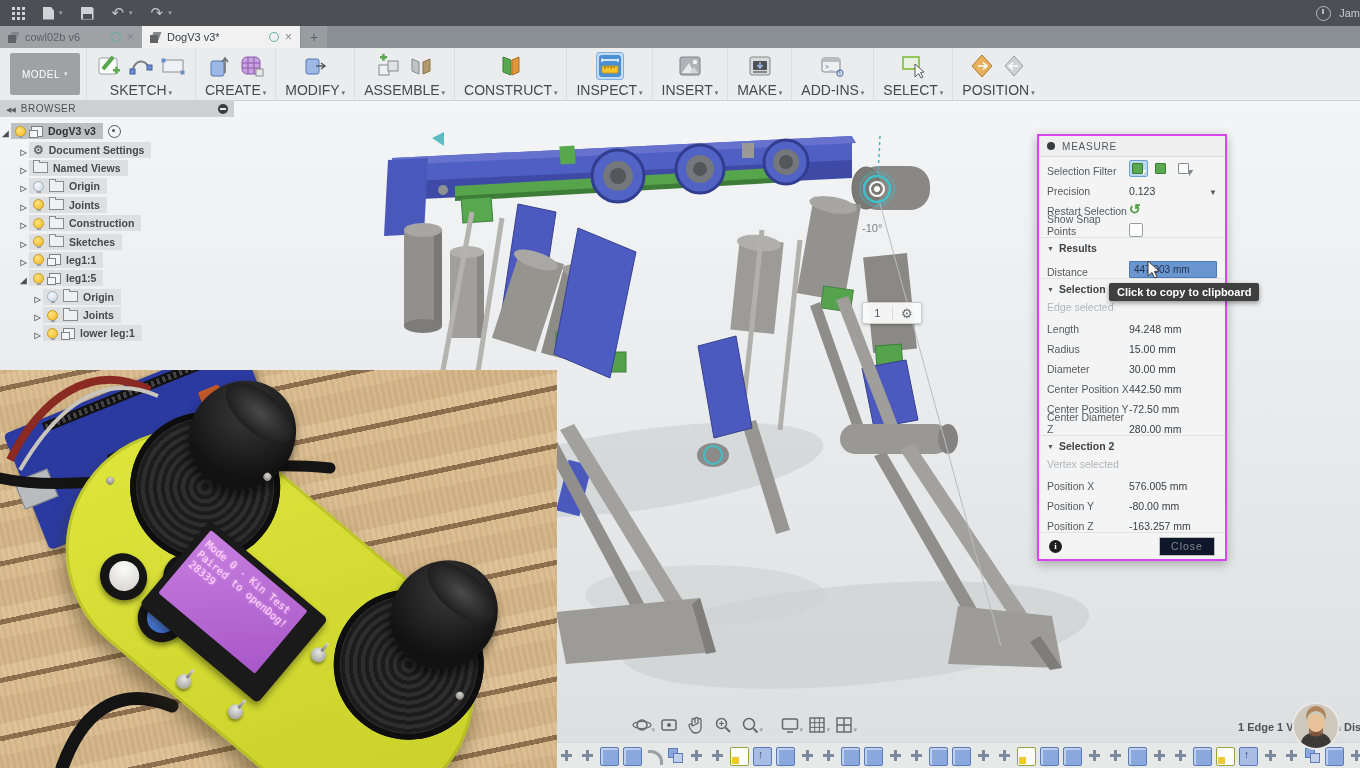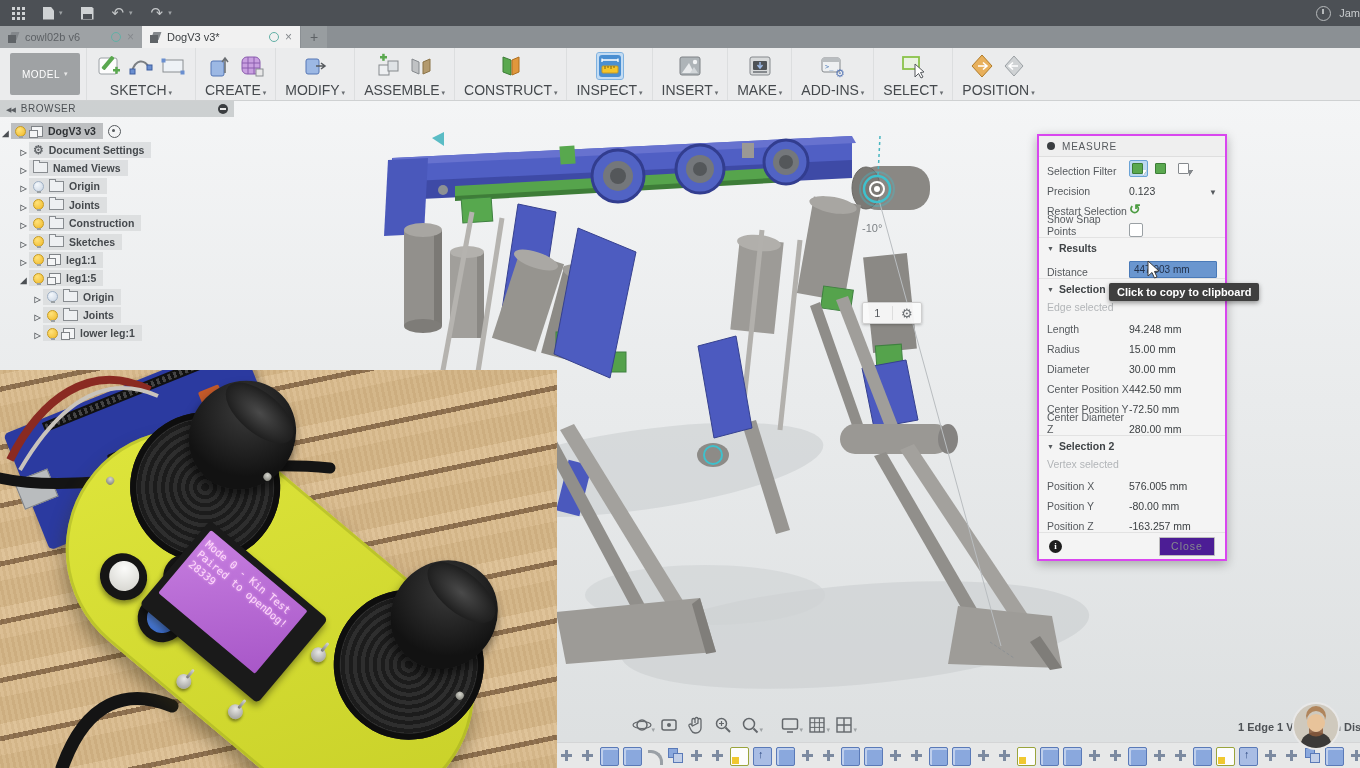--- a/index.html
+++ b/index.html
@@ -118,21 +118,21 @@
   .m-sub{height:16px;display:flex;align-items:center;padding:0 8px;color:#b2b5b8;}
   .dist-field{position:relative;margin-left:0;width:86px;height:15px;background:#6a96cf;border:1px solid #4a7ab8;
               border-radius:1px;color:#22314b;font-size:10px;line-height:15px;padding-left:4px;overflow:hidden;}
   .cursor-svg{position:absolute;left:108px;top:2px;z-index:3;}
   .m-tooltip{position:absolute;left:70px;top:147px;z-index:4;background:#3f3f3f;color:#fff;font-size:11px;
              font-weight:bold;padding:3px 8px;border-radius:2px;white-space:nowrap;box-shadow:0 2px 5px rgba(0,0,0,.4);}
   .m-foot{height:26px;display:flex;align-items:center;padding:0 10px;border-top:1px solid #e2e2e2;}
   .info-i{width:13px;height:13px;border-radius:50%;background:#1d1d1d;position:relative;}
   .info-i::after{content:"i";position:absolute;left:0;top:0;width:13px;text-align:center;font-size:9px;
                  color:#fff;line-height:13px;font-family:"Liberation Serif",serif;font-weight:bold;}
-  .close-btn{margin-left:auto;width:54px;height:17px;background:#4c1d95;border:1px solid #bcbcbc;border-radius:1px;
+  .close-btn{margin-left:auto;width:54px;height:17px;background:#0f172a;border:1px solid #bcbcbc;border-radius:1px;
              font-size:10.5px;color:#85898d;text-align:center;line-height:16px;letter-spacing:1px;}
   
   .navbar{position:absolute;left:630px;top:713px;z-index:3;display:flex;align-items:center;gap:3px;}
   .nv{width:24px;height:24px;display:flex;align-items:center;justify-content:center;position:relative;}
   .nv.caret::after{position:absolute;right:-1px;bottom:3px;}
   .nv-sep{width:10px;}
   
   .timeline{position:absolute;left:0;top:742px;width:1360px;height:26px;background:#e7e8e8;z-index:4;
             border-top:1px solid #d4d5d6;}
   .tl-icons{position:absolute;left:558px;top:4px;display:flex;gap:4px;}

